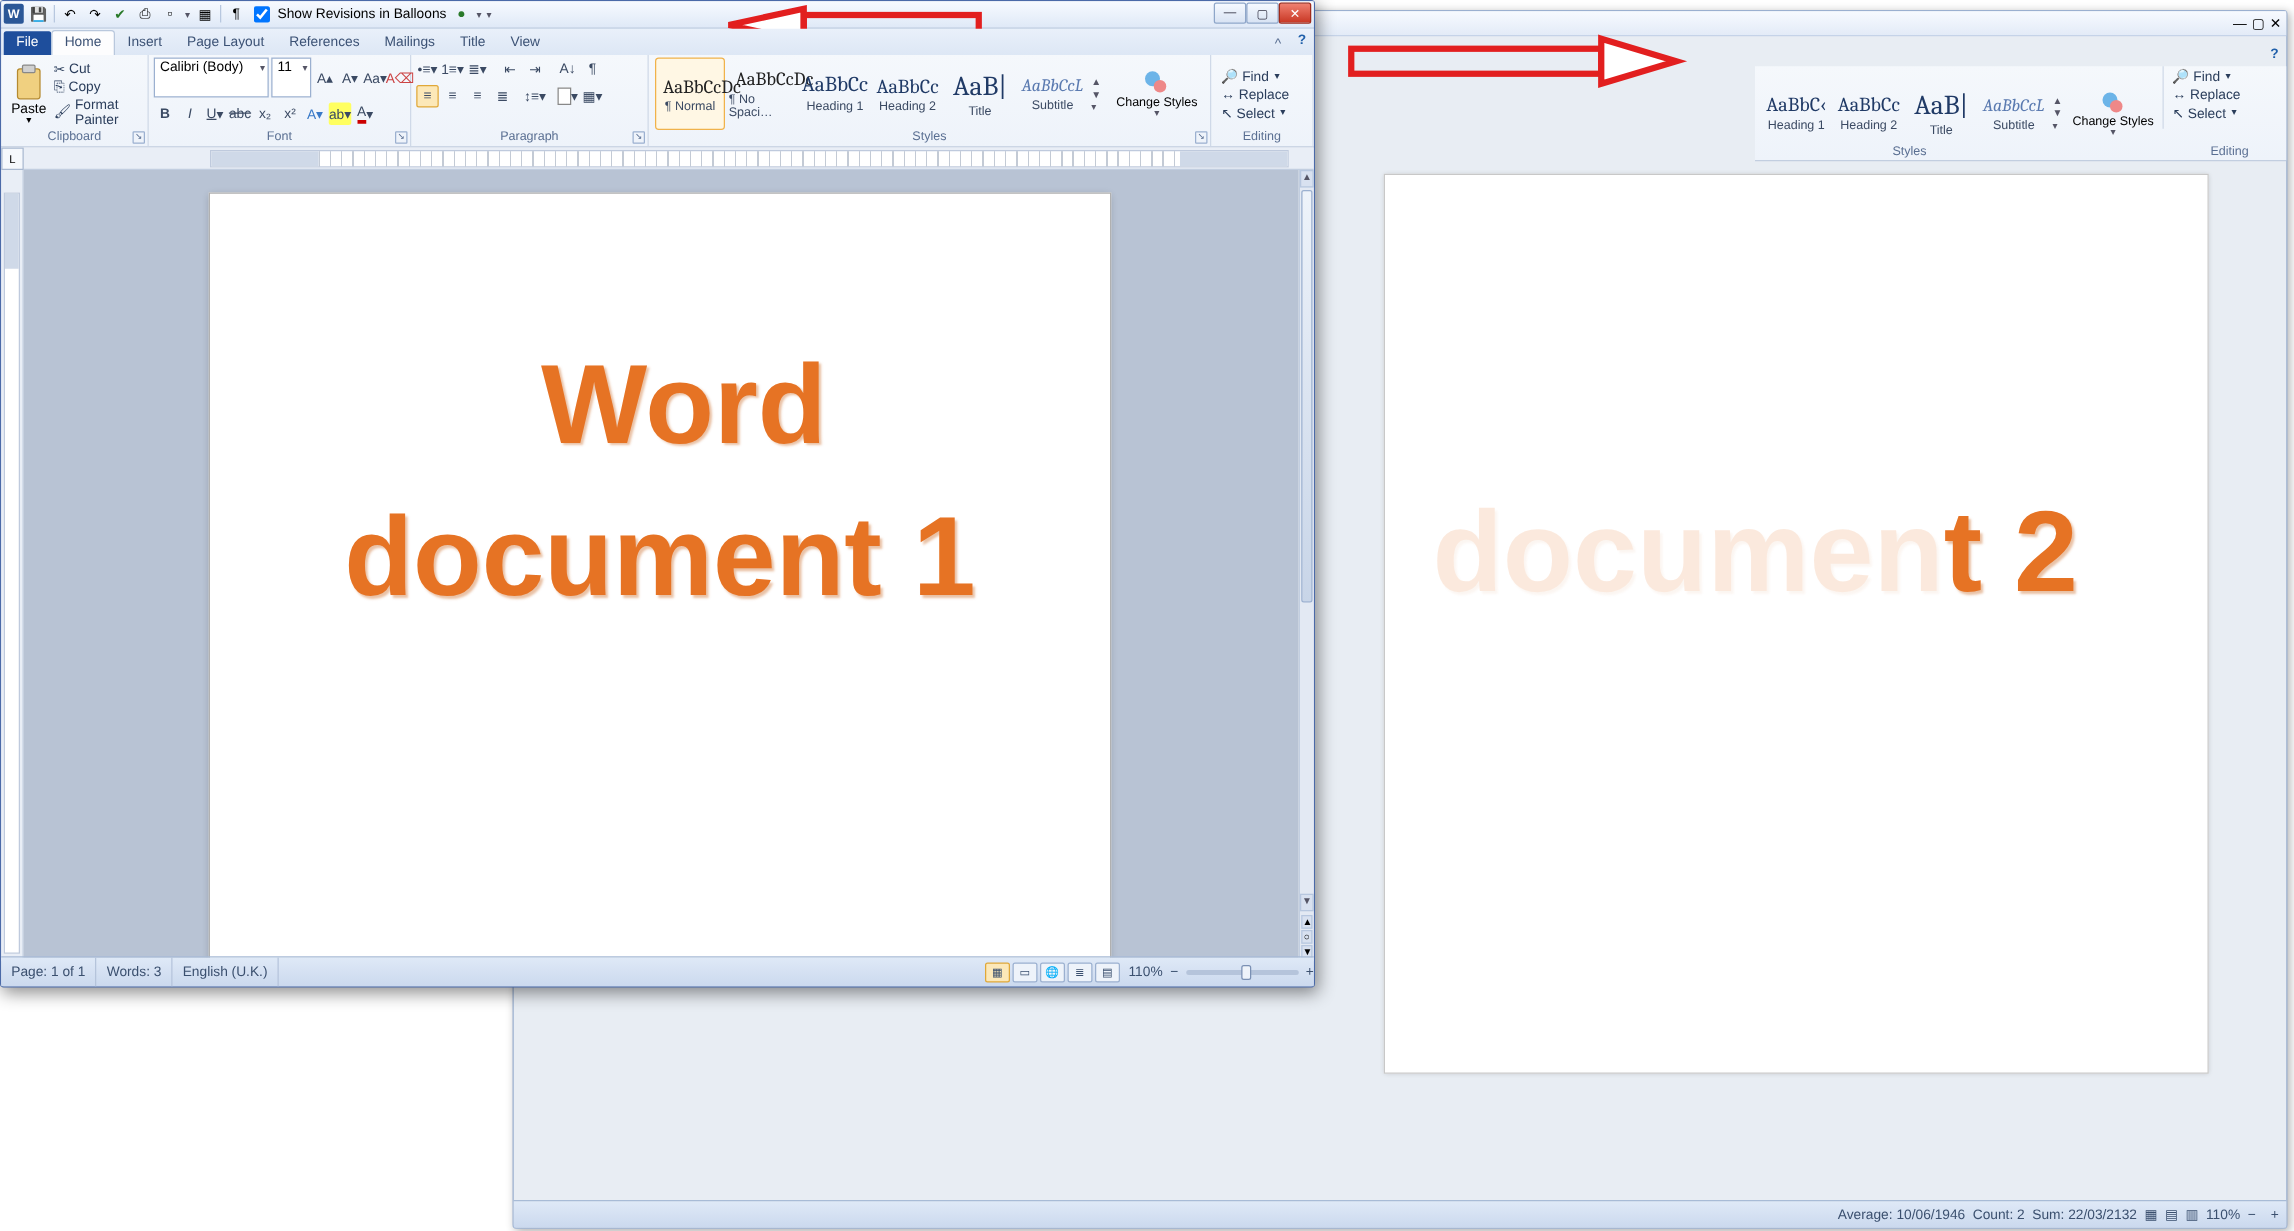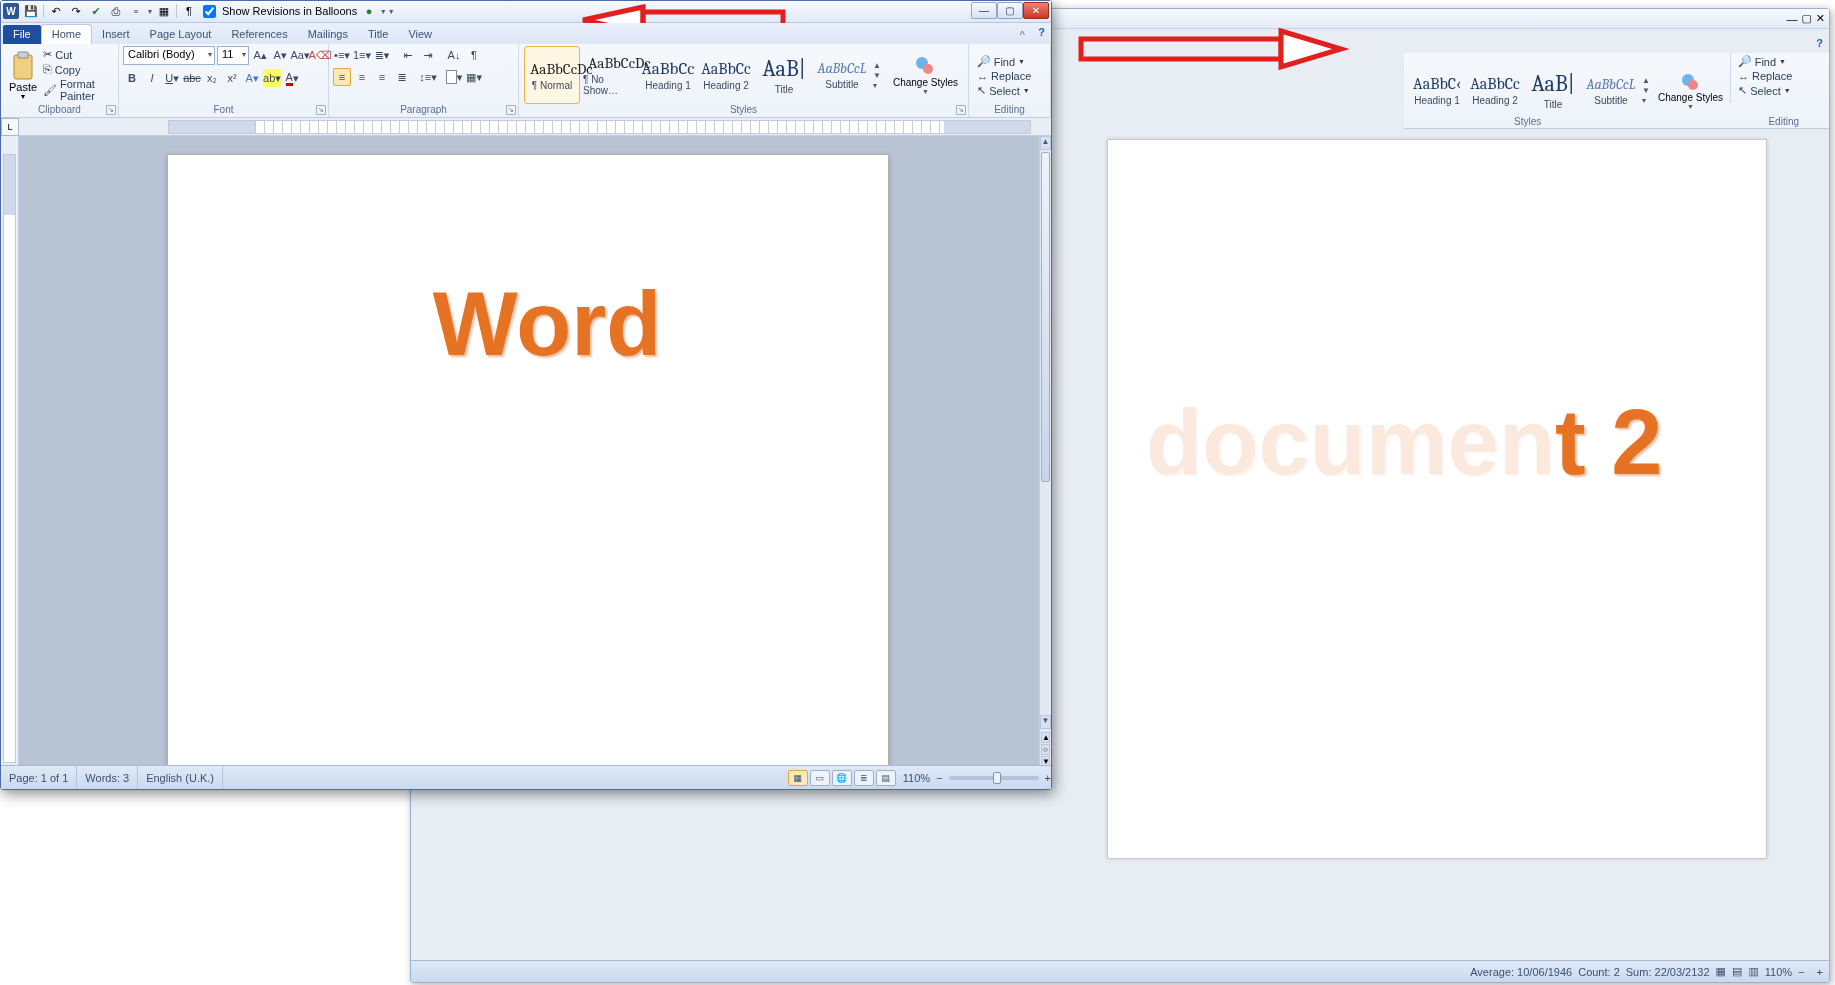--- a/index.html
+++ b/index.html
@@ -56,21 +56,21 @@
 .group .label .dlg{position:absolute;right:-2px;bottom:2px;width:10px;height:10px;
                    border:1px solid #9bb0d0;border-radius:1px;font-size:7px;line-height:8px;color:#5a6f92;}
 
 .bigbtn{display:flex;flex-direction:column;align-items:center;justify-content:center;
         padding:2px 4px;min-width:36px;border-radius:3px;}
 .mini-row{display:flex;align-items:center;gap:2px;}
 .mini-btn{width:18px;height:18px;border-radius:2px;display:flex;align-items:center;justify-content:center;
           font-size:11px;color:#3b4a63;}
 .sep{width:1px;height:50px;background:#cfd9e8;margin:0 3px;}
 
-.font-combo{height:19px;border:1px solid #9bb0d0;background:#fff;padding:1px 14px 1px 4px;position:relative;font-size:11px;}
+.font-combo{height:32px;border:1px solid #9bb0d0;background:#fff;padding:1px 14px 1px 4px;position:relative;font-size:11px;}
 .font-combo .arr{position:absolute;right:2px;top:3px;font-size:8px;color:#556;}
 
 .styles-group{display:flex;align-items:center;}
 .style-item{width:56px;height:58px;border:1px solid transparent;border-radius:3px;margin:0 1px;
             display:flex;flex-direction:column;align-items:center;justify-content:center;}
 .style-item.sel{border-color:#f0b24a;background:#fff7e4;}
 .style-prev{font-family:Cambria,serif;color:#203a66;}
 .style-prev.title{font-size:22px;}
 .style-prev.normal{font-size:15px;color:#222;margin-left:19px;}
 .style-prev.sub{font-size:14px;font-style:italic;color:#5a7ab0;}
@@ -376,21 +376,21 @@
 
     <div class="group" style="flex:1;min-width:360px;">
       <div class="body">
         <div class="styles-group">
           <div class="style-item sel">
             <span class="style-prev normal">AaBbCcDc</span>
             <span class="style-name">¶ Normal</span>
             </div>
           <div class="style-item">
             <span class="style-prev normal">AaBbCcDc</span>
-            <span class="style-name">¶ No Show…</span>
+            <span class="style-name">¶ No Spaci…</span>
             </div>
           <div class="style-item">
             <span class="style-prev" style="font-size:17px;">AaBbCc</span>
             <span class="style-name">Heading 1</span>
             </div>
           <div class="style-item">
             <span class="style-prev" style="font-size:16px;">AaBbCc</span>
             <span class="style-name">Heading 2</span>
             </div>
           <div class="style-item">
@@ -454,20 +454,21 @@
 
   <div class="vrule">
     <div class="track">
         <div class="margin-t"></div>
       </div>
   </div>
 
   <div class="docarea">
     <div class="page">
       <div class="big1">Word</div>
+      <div class="big2">document 1</div>
     </div>
   </div>
 
   <div class="vscroll">
     <div class="arrup">▲</div>
     <div class="thumb"></div>
     <div class="arrdn">▼</div>
     <div class="navbtn nav1">▲</div>
     <div class="navbtn nav2">○</div>
     <div class="navbtn nav3">▼</div>

